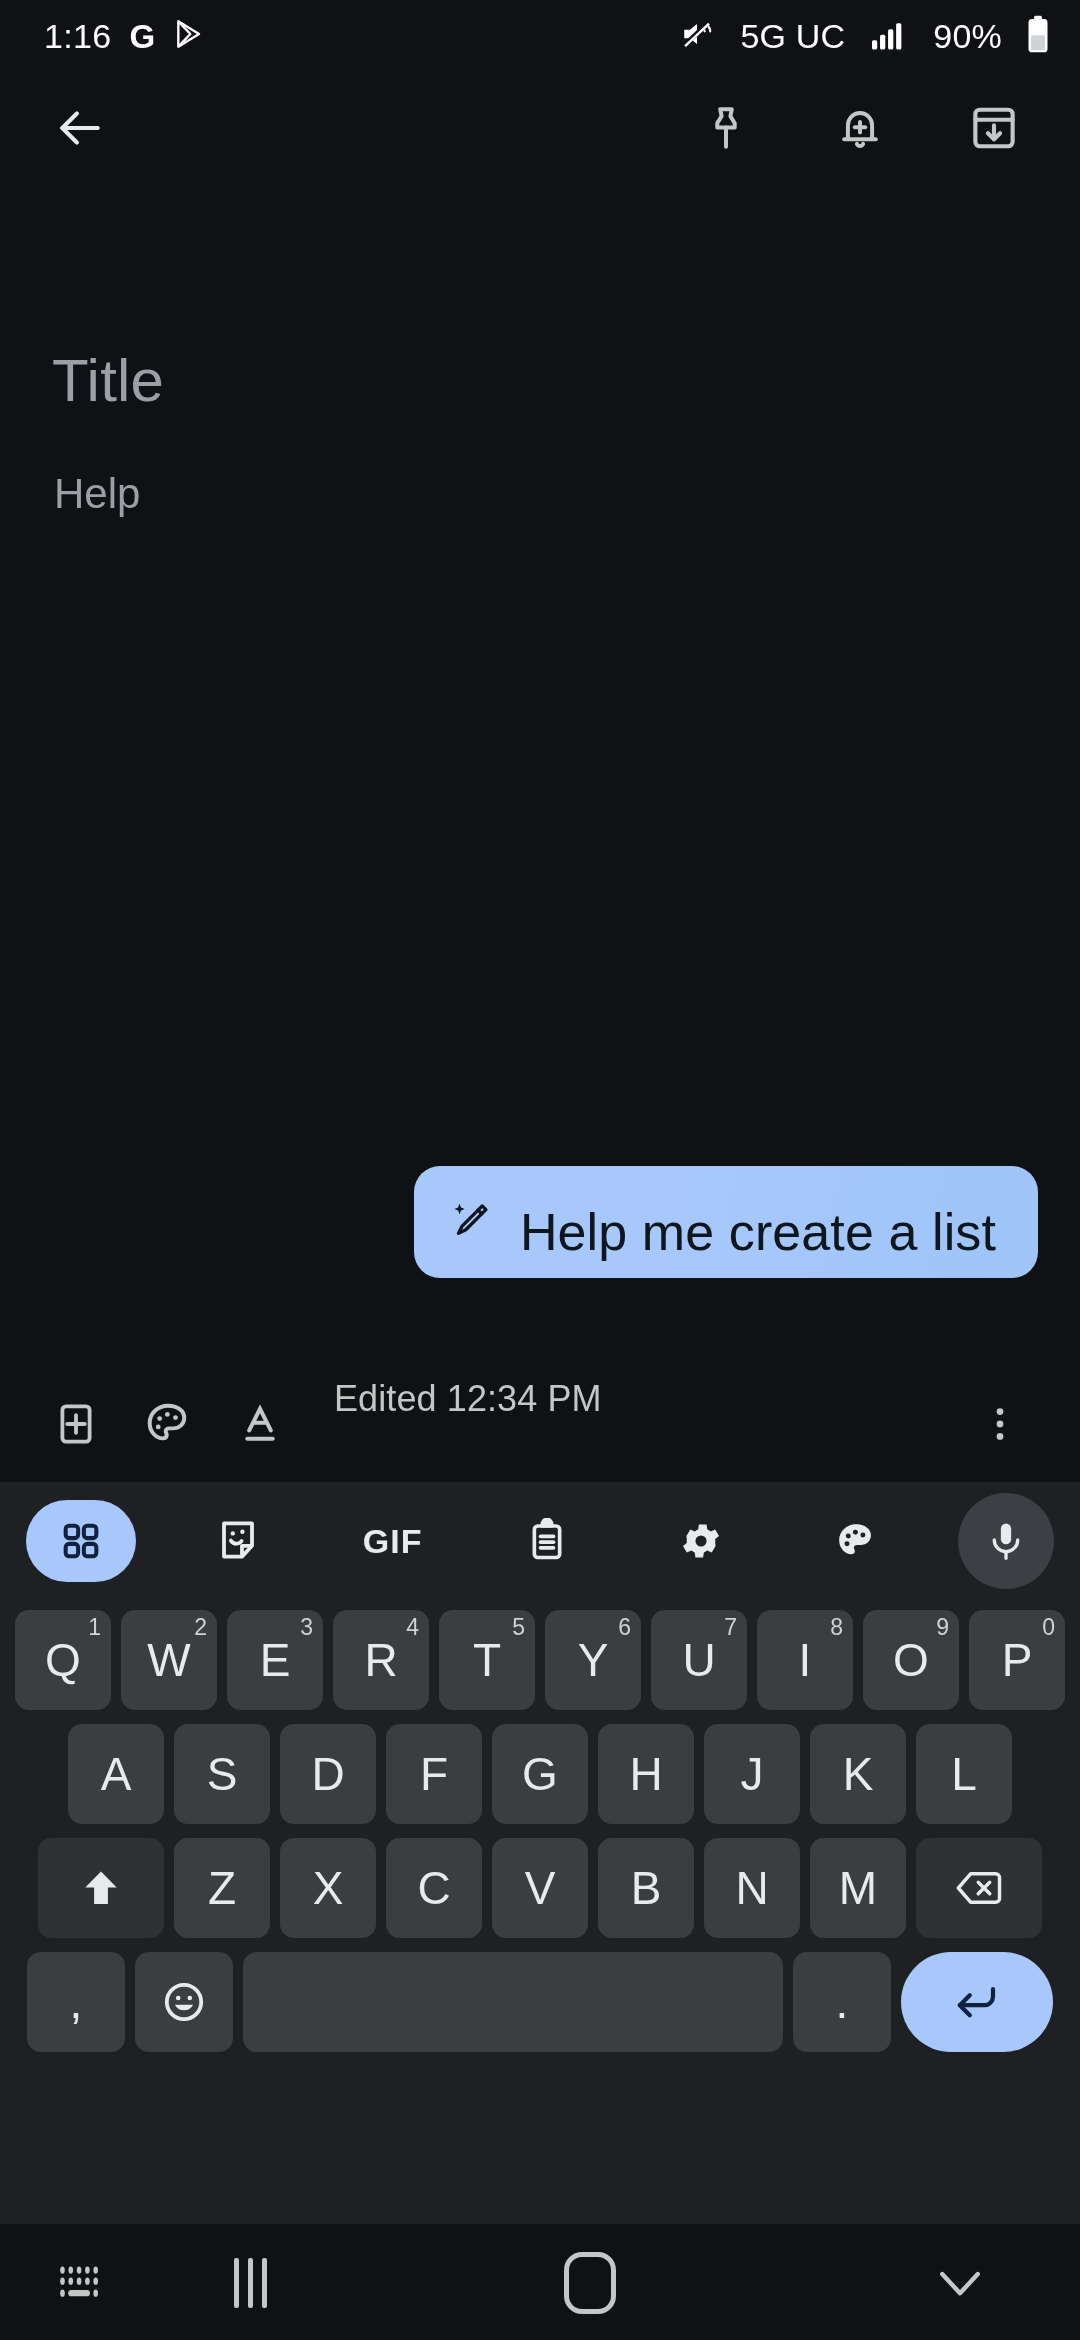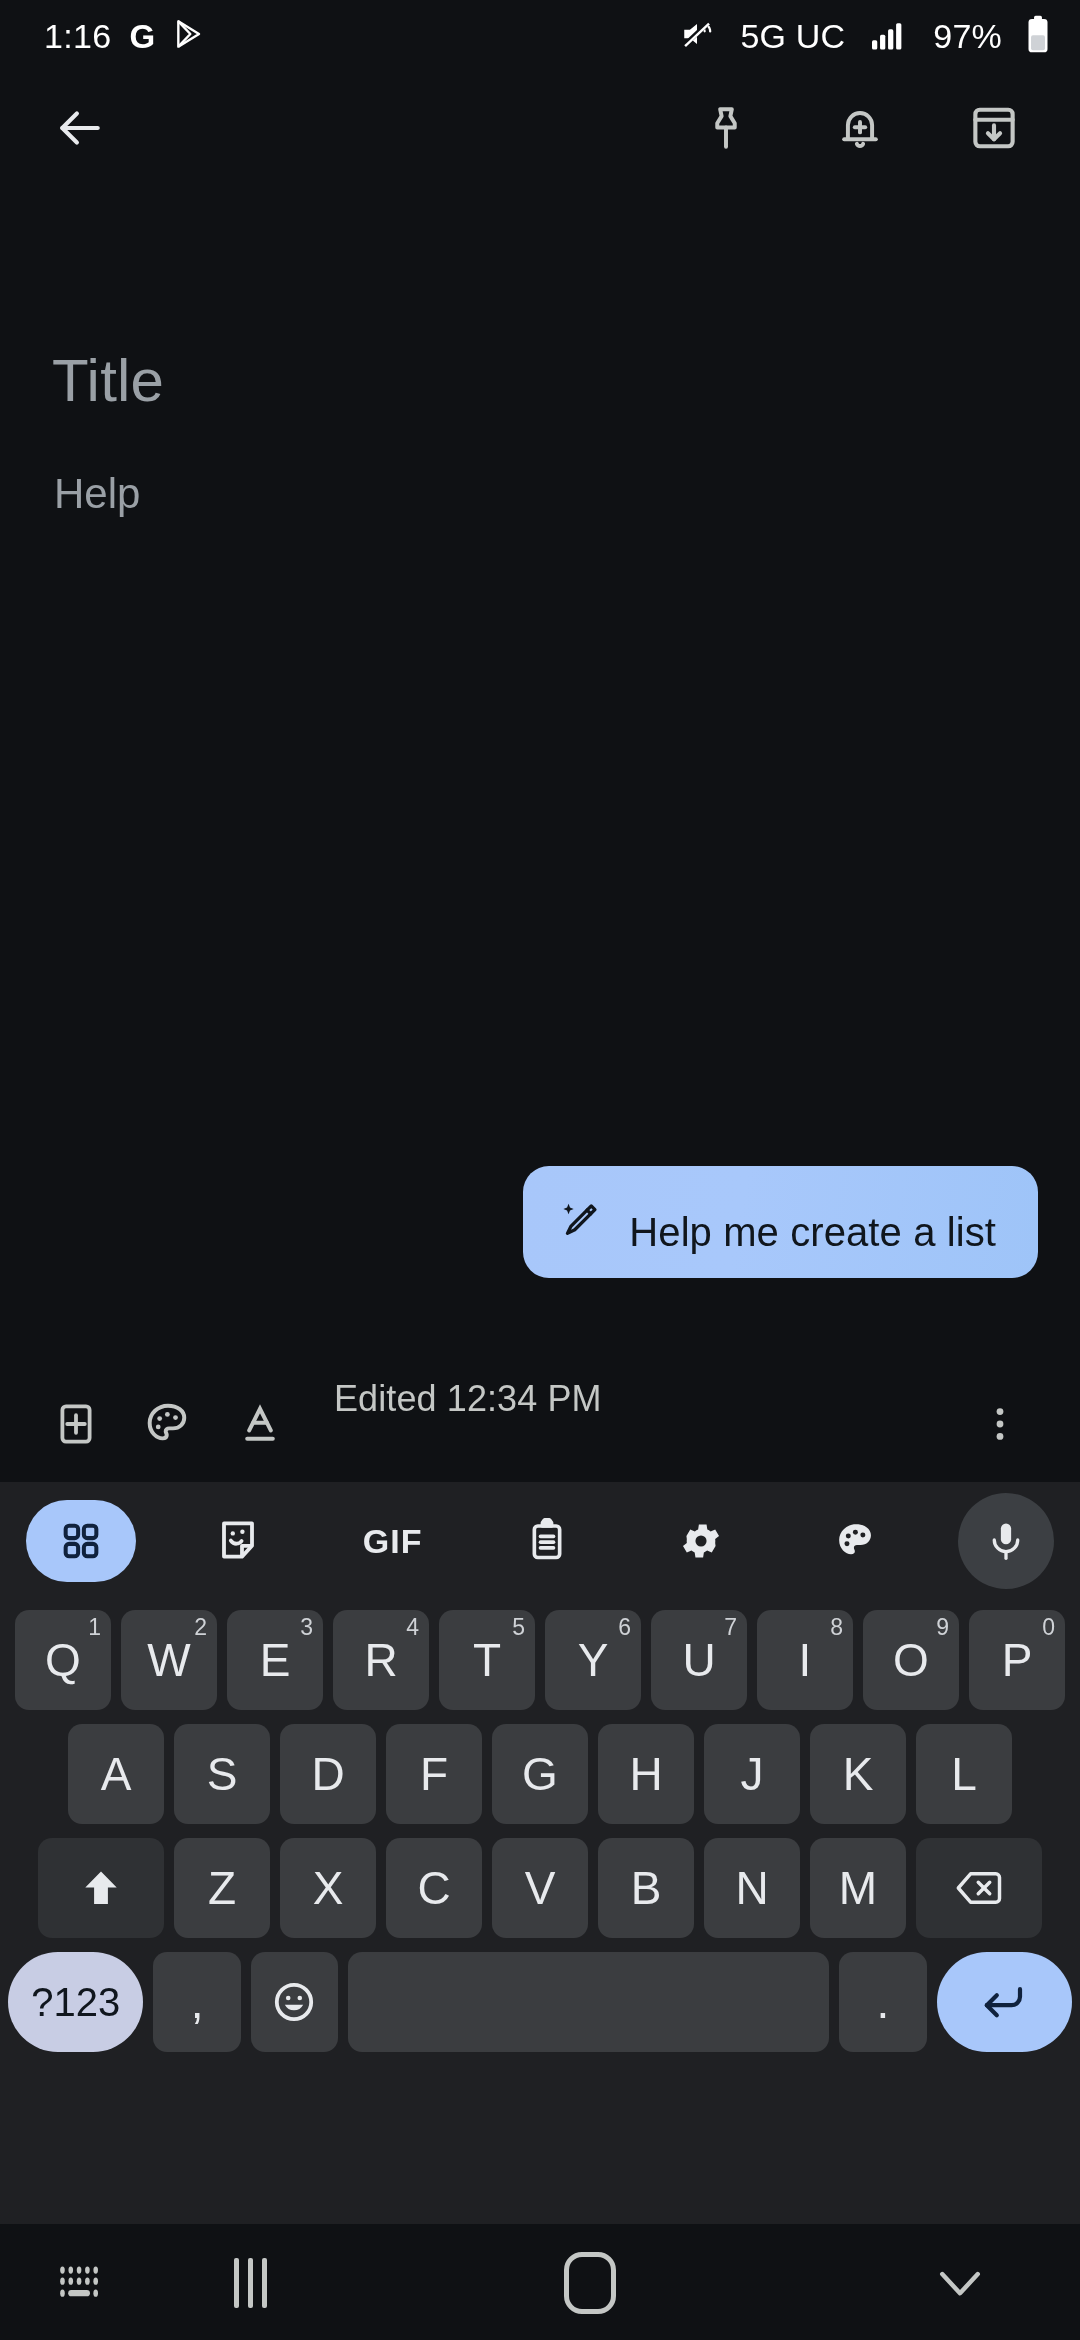--- a/index.html
+++ b/index.html
@@ -44,21 +44,21 @@
     color:#9aa0a6; font-size:42px; font-weight:400;
   }
 
   
   .ai-chip {
     position:absolute; top:1166px; right:42px;
     height:112px; display:flex; align-items:center; gap:26px;
     padding:0 42px 0 36px; border-radius:26px;
     background:linear-gradient(100deg,#a8c7fa 0%,#a8c8fb 42%,#9ec4f8 100%);
   }
-  .ai-chip-label { color:#10161d; font-size:40px; letter-spacing:.1px; white-space:nowrap;margin-top:20px; }
+  .ai-chip-label { color:#10161d; font-size:52px; letter-spacing:.1px; white-space:nowrap;margin-top:20px; }
 
   
   .note-toolbar {
     position:absolute; top:1378px; left:0; width:1080px; height:100px;
     display:flex; align-items:flex-start; padding:0 34px 0 30px;
   }
   .nt-btn { width:92px; height:92px; display:flex; align-items:center; justify-content:center; }
   .nt-edited { color:#c4c7c5; font-size:36px; margin-left:28px; letter-spacing:.1px; }
   .nt-grow { flex:1; }
 
@@ -136,21 +136,21 @@
       </span>
       <span class="sb-text">5G UC</span>
       <span>
         <svg width="40" height="34" viewBox="0 0 24 22" fill="#fff">
           <rect x="1" y="15" width="3.4" height="6" rx="1"></rect>
           <rect x="6.2" y="11.5" width="3.4" height="9.5" rx="1"></rect>
           <rect x="11.4" y="8" width="3.4" height="13" rx="1"></rect>
           <rect x="16.6" y="4" width="3.4" height="17" rx="1"></rect>
         </svg>
       </span>
-      <span class="sb-text">97%</span>
+      <span class="sb-text">90%</span>
       <span>
         <svg width="24" height="38" viewBox="0 0 14 24" fill="none">
           <rect x="4.5" y="0.5" width="5" height="2.6" rx="1" fill="#fff"></rect>
           <rect x="1" y="2.6" width="12" height="21" rx="2.2" fill="#fff"></rect>
           <rect x="2.6" y="12.8" width="8.8" height="9.4" rx="1.2" fill="#cfd2d6"></rect>
         </svg>
       </span>
     </div>
   </div>
 
@@ -369,21 +369,20 @@
         <div class="key key-wide">
           <svg width="54" height="46" viewBox="0 0 26 24" fill="none" stroke="#e8eaed" stroke-width="1.8" stroke-linejoin="round" stroke-linecap="round">
             <path d="M8.6 4.6h13.2a1.9 1.9 0 0 1 1.9 1.9v11a1.9 1.9 0 0 1-1.9 1.9H8.6L2.2 12z"></path>
             <line x1="12.6" y1="9" x2="18.6" y2="15"></line>
             <line x1="18.6" y1="9" x2="12.6" y2="15"></line>
           </svg>
         </div>
       </div>
 
       <div class="kb-row">
-        <div class="key key-sym">?123</div>
         <div class="key key-comma key-dark">,</div>
         <div class="key key-punct">
           <svg width="48" height="48" viewBox="0 0 24 24" fill="none" stroke="#e8eaed" stroke-width="1.9">
             <circle cx="12" cy="12" r="8.6"></circle>
             <circle cx="9.1" cy="10" r="1.15" fill="#e8eaed" stroke="none"></circle>
             <circle cx="14.9" cy="10" r="1.15" fill="#e8eaed" stroke="none"></circle>
             <path d="M7.4 13.4a5.2 5.2 0 0 0 9.2 0z" fill="#e8eaed" stroke="none"></path>
           </svg>
         </div>
         <div class="key key-space"></div>

